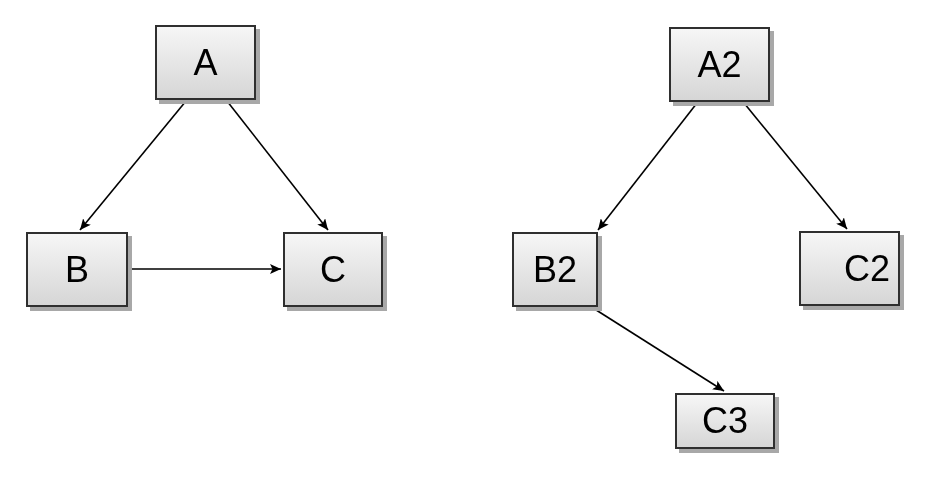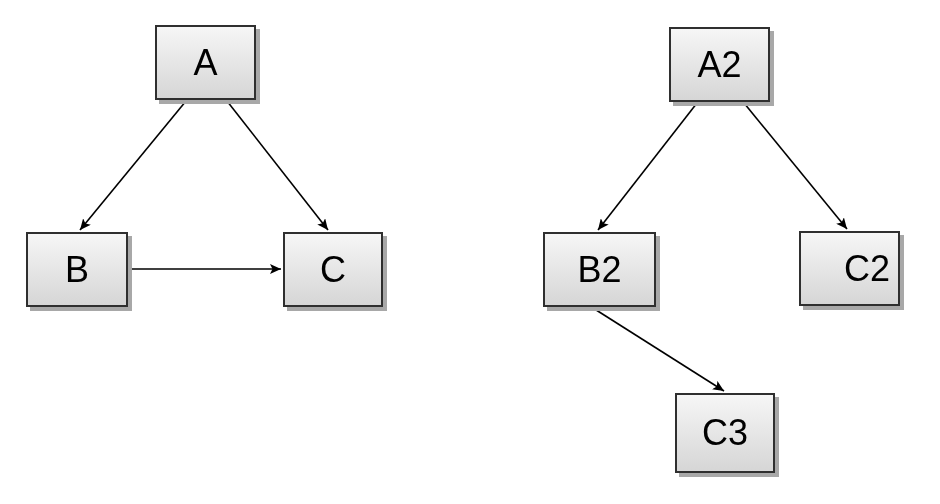--- a/index.html
+++ b/index.html
@@ -81,23 +81,23 @@
   <div class="node" style="left:26px;  top:232px; width:102px; height:75px;">
     <span class="node-label">B</span>
   </div>
   <div class="node" style="left:283px; top:232px; width:100px; height:75px;">
     <span class="node-label">C</span>
   </div>
 
   <div class="node" style="left:669px; top:27px;  width:101px; height:75px;">
     <span class="node-label">A2</span>
   </div>
-  <div class="node" style="left:543px; top:232px; width:113px; height:75px;">
+  <div class="node" style="left:512px; top:232px; width:86px; height:75px;">
     <span class="node-label">B2</span>
   </div>
   <div class="node" style="left:799px; top:231px; width:101px; height:75px;padding-left:35px;">
     <span class="node-label">C2</span>
   </div>
-  <div class="node" style="left:675px; top:393px; width:100px; height:80px;">
+  <div class="node" style="left:675px; top:393px; width:100px; height:56px;">
     <span class="node-label">C3</span>
   </div>
 
 </div>
 
 </body></html>

